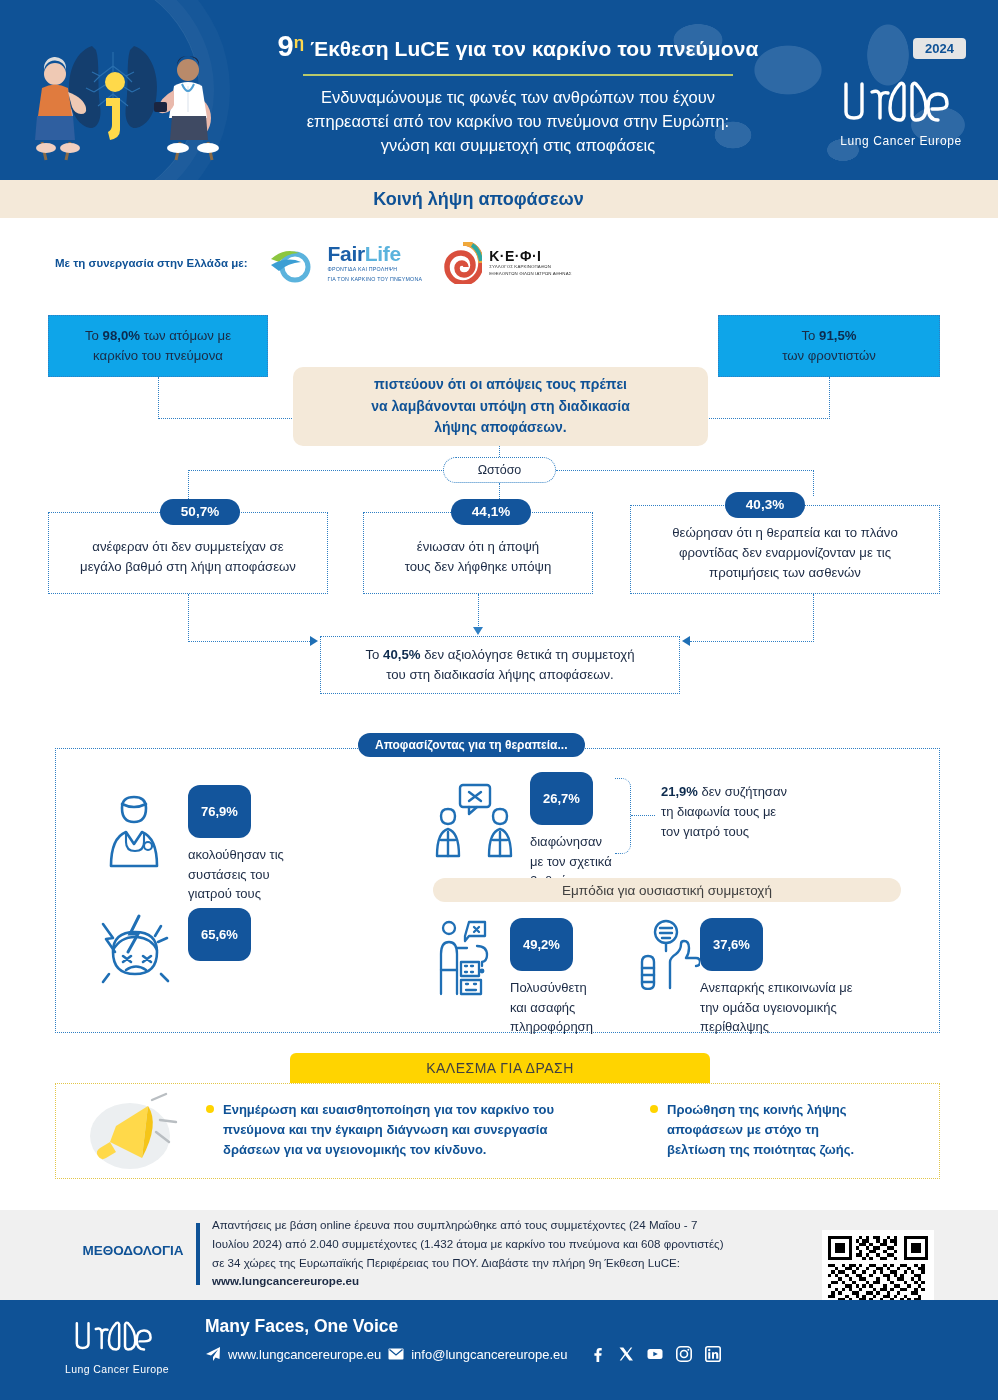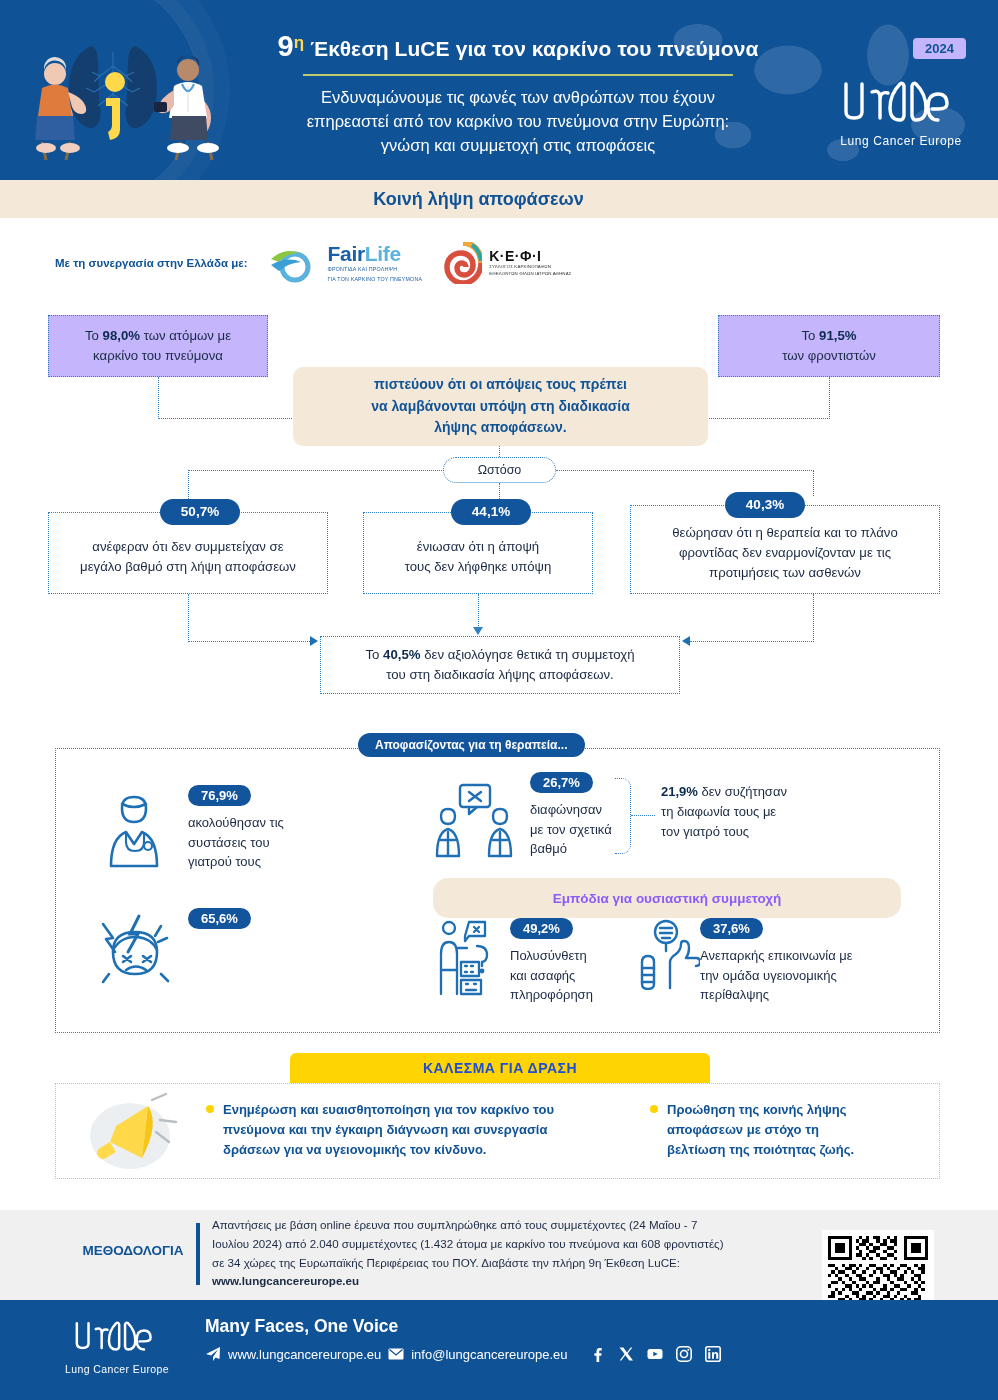--- a/index.html
+++ b/index.html
@@ -39,21 +39,21 @@
 
   .header-center { position:absolute; left:238px; top:30px; width:560px; text-align:center; color:#fff; }
   .h-title { font-size:21px; font-weight:700; letter-spacing:.1px; white-space:nowrap; }
   .h-title .sup-num { font-size:29px; font-weight:700; }
   .h-title .sup-n { font-size:17px; vertical-align:super; color:#ffd84d; font-weight:700;}
   .h-rule { width:430px; height:2px; background:#b9c96b; margin:11px auto 10px; }
   .h-sub { font-size:16.5px; line-height:1.45; font-weight:400; }
 
   .year-badge {
     position:absolute; right:32px; top:38px;
-    background:#c4b5fd; color:#0f5296; font-weight:700; font-size:13px;
+    background:#e5e5e5; color:#0f5296; font-weight:700; font-size:13px;
     padding:3px 12px; border-radius:4px;
   }
   .luce-logo-top { position:absolute; right:22px; top:78px; width:150px; text-align:center; color:#fff; }
   .luce-word { font-size:12px; letter-spacing:.6px; margin-top:2px; }
 
   
   .band {
     position:absolute; left:0; top:180px; width:998px; height:38px;
     background:#f4e9d9;
   }
@@ -72,21 +72,21 @@
   .fl-sub { font-size:5.3px; color:#1b5fa8; letter-spacing:.2px; margin-top:2px; line-height:1.5; }
   .kefi { display:flex; align-items:center; gap:7px; }
   .kefi-txt { line-height:1.1; }
   .kefi-main { font-size:14px; font-weight:700; color:#111; letter-spacing:.5px; }
   .kefi-sub { font-size:4.4px; color:#333; line-height:1.5; letter-spacing:.1px;}
 
   
   .flow { position:absolute; left:0; top:300px; width:998px; height:410px; }
 
   .dbox {
-    position:absolute; border:1.6px dotted #2f7fc4; background:#c4b5fd;
+    position:absolute; border:1.6px dotted #2f7fc4; background:#0ea5e9;
     color:#1b2a44; font-size:13.2px; line-height:1.5; text-align:center;
     display:flex; align-items:center; justify-content:center; padding:8px 10px;
   }
   .dbox b { color:#0d2b4e; font-weight:700; }
 
   .box-left  { left:48px;  top:15px;  width:220px; height:62px; }
   .box-right { left:718px; top:15px; width:222px; height:62px; }
 
   .beige-box {
     position:absolute; left:293px; top:67px; width:415px; height:79px;
@@ -160,47 +160,47 @@
   }
   .panel-title {
     position:absolute; left:358px; top:733px;
     background:#13559c; color:#fff; border-radius:14px;
     font-size:12px; font-weight:700; padding:5px 17px;
   }
   .stat { position:absolute; }
   .stat-pill {
     display:inline-block; background:#13559c; color:#fff;
     font-size:13px; font-weight:700; border-radius:12px;
-    padding:3px 13px; margin-bottom:7px;text-align:right;
+    padding:19px 13px; margin-bottom:7px;text-align:right;
   }
   .stat-txt { color:#1b2a44; font-size:13px; line-height:1.5; }
 
   .icon-box { position:absolute; }
 
   .barrier-head {
-    position:absolute; left:433px; top:878px; width:468px; height:40px;
+    position:absolute; left:433px; top:878px; width:468px; height:24px;
     background:#f4e9d9; border-radius:15px;
     display:flex; align-items:center; justify-content:center;
-    color:#8b5cf6; font-size:13.5px; font-weight:700;
+    color:#404040; font-size:13.5px; font-weight:400;
   }
 
   .brace { position:absolute; left:615px; top:778px; width:16px; height:76px;
     border:1.4px dotted #2f7fc4; border-left:none; border-radius:0 9px 9px 0; }
   .brace-lead { position:absolute; left:631px; top:815px; width:24px; border-top:1.4px dotted #2f7fc4; }
 
   .side-note { position:absolute; left:661px; top:782px; width:200px;
     color:#1b2a44; font-size:13px; line-height:1.52; }
   .side-note b { font-weight:700; color:#0d2b4e; }
 
   
   .cta-tab {
     position:absolute; left:290px; top:1053px; width:420px; height:30px;
     background:#ffd400; border-radius:6px 6px 0 0;
     display:flex; align-items:center; justify-content:center;
-    color:#1d4ed8; font-size:14px; font-weight:700; letter-spacing:.5px;
+    color:#404040; font-size:14px; font-weight:400; letter-spacing:.5px;
   }
   .cta-box {
     position:absolute; left:55px; top:1083px; width:885px; height:96px;
     border:1.4px dotted #e2c64a; background:#fff;
   }
   .megaphone { position:absolute; left:30px; top:8px; width:96px; height:80px; }
   .cta-cols { position:absolute; left:150px; top:16px; right:18px; display:flex; gap:24px; }
   .cta-item { display:flex; gap:9px; }
   .cta-dot { width:8px; height:8px; border-radius:50%; background:#ffd400; margin-top:5px; flex:0 0 8px; }
   .cta-text { color:#0f5296; font-size:13px; font-weight:700; line-height:1.55; }

